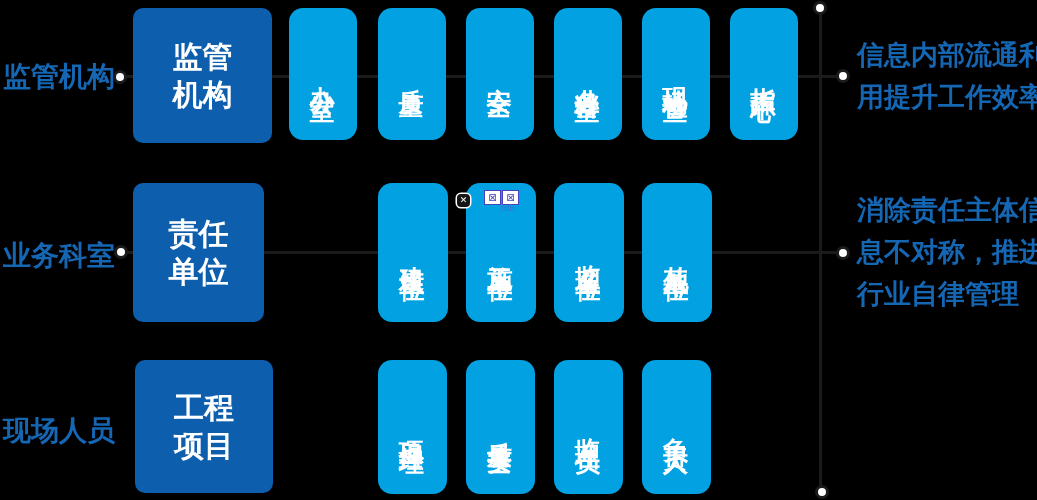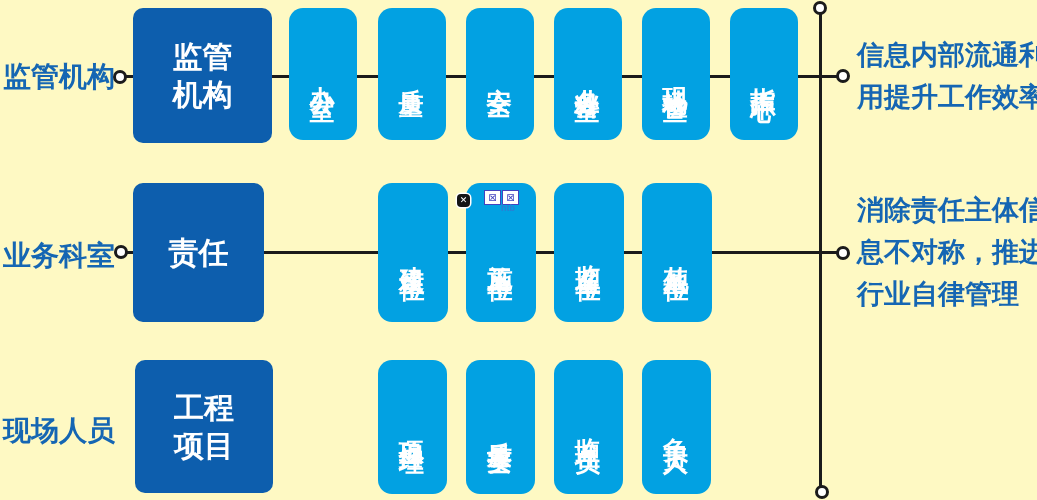--- a/index.html
+++ b/index.html
@@ -1,17 +1,17 @@
 <!DOCTYPE html>
 <html><head>
 <meta charset="utf-8">
 <style>
   html,body{margin:0;padding:0;background:#fff;}
   .canvas{
-    position:relative;width:1037px;height:500px;background:#fef9c3;
+    position:relative;width:1037px;height:500px;background:#000000;
     font-family:"Liberation Sans","DejaVu Sans",sans-serif;overflow:hidden;
   }
   .hline{position:absolute;height:3px;background:#1b1b1b;z-index:1;}
   .vline{position:absolute;width:3px;background:#1b1b1b;z-index:1;}
   .circle{
     position:absolute;width:8px;height:8px;border:3px solid #1b1b1b;
     border-radius:50%;background:#ffffff;z-index:3;
   }
   .dark-box{
     position:absolute;background:#0d5ead;border-radius:10px;color:#ffffff;
@@ -87,20 +87,21 @@
   </div>
   <div class="light-box" style="left:642px;top:8px;width:68px;height:132px;">
     <span class="vtext" style="letter-spacing:3px;">现场检查</span>
   </div>
   <div class="light-box" style="left:730px;top:8px;width:68px;height:132px;">
     <span class="vtext" style="letter-spacing:3px;">指挥中心</span>
   </div>
 
   <div class="dark-box" style="left:133px;top:183px;width:131px;height:139px;">
     <span>责任</span>
+    <span>单位</span>
   </div>
 
   <div class="light-box" style="left:378px;top:183px;width:70px;height:139px;">
     <span class="vtext" style="letter-spacing:4px;">建设单位</span>
   </div>
   <div class="light-box" style="left:466px;top:183px;width:70px;height:139px;">
     <span class="vtext" style="letter-spacing:4px;">施工单位</span>
   </div>
   <div class="light-box" style="left:554px;top:183px;width:70px;height:139px;">
     <span class="vtext" style="letter-spacing:4px;">监理单位</span>

